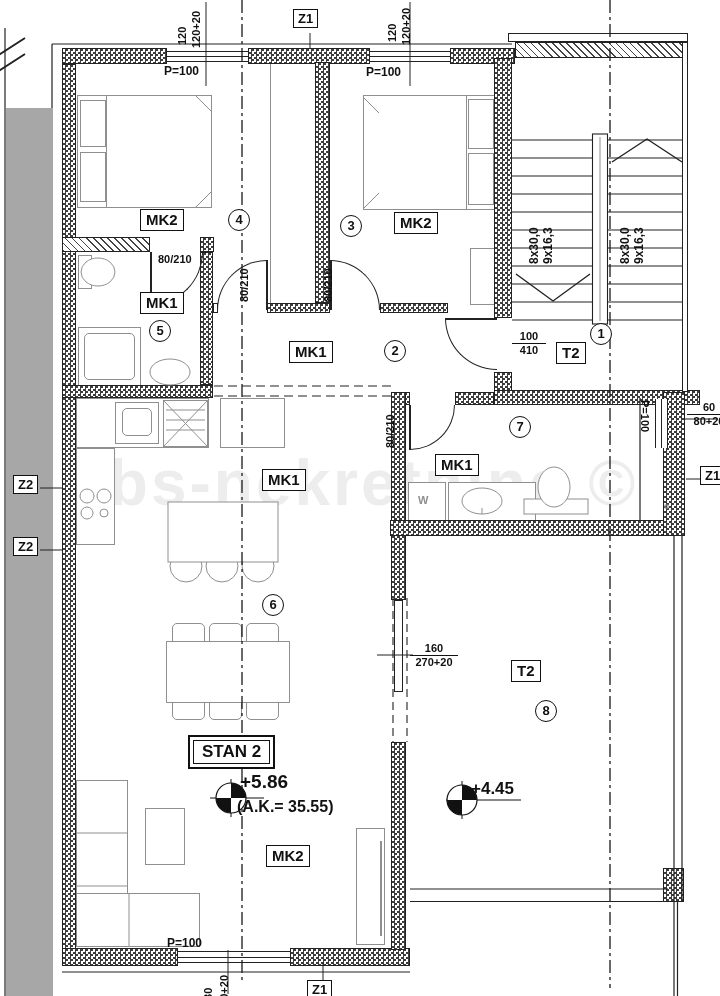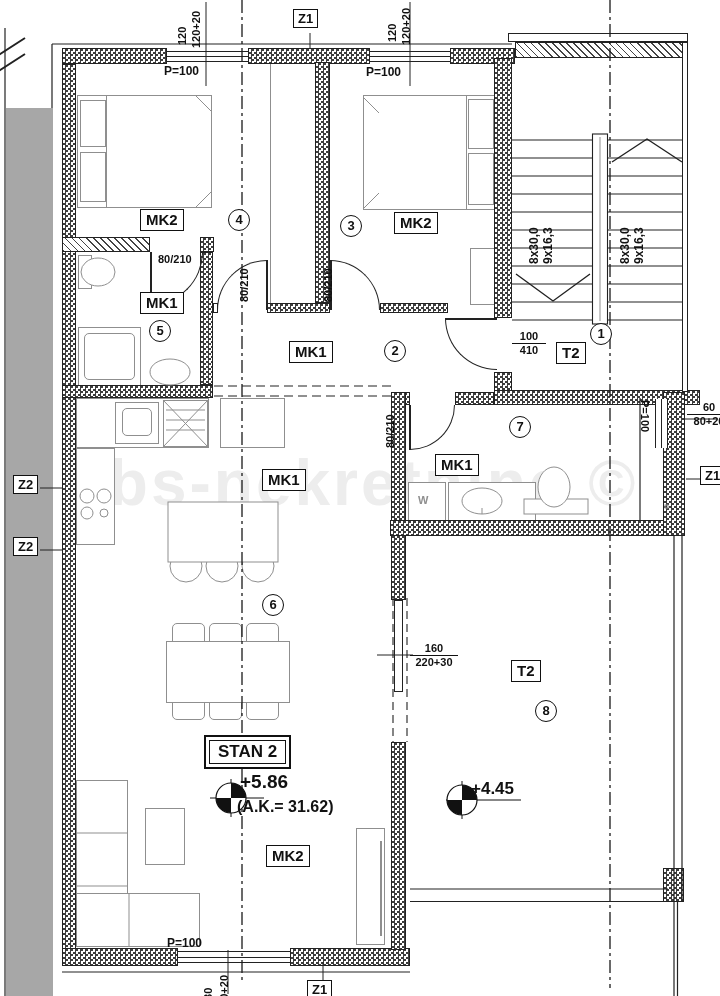--- a/index.html
+++ b/index.html
@@ -247,21 +247,21 @@
   <div class="txt" style="left:164px;top:64px;font-size:12px">P=100</div>
   <div class="txt" style="left:366px;top:65px;font-size:12px">P=100</div>
   <div class="txt" style="left:167px;top:936px;font-size:12px">P=100</div>
 
   <div class="frac" style="left:512px;top:330px;width:34px">
     <span>100</span>
     <span>410</span>
   </div>
   <div class="frac" style="left:410px;top:642px;width:48px">
     <span>160</span>
-    <span>220+30</span>
+    <span>270+20</span>
   </div>
   <div class="frac" style="left:687px;top:401px;width:44px">
     <span>60</span>
     <span>80+20</span>
   </div>
 
   <div class="txt" style="left:158px;top:253px;font-size:11px;background:#fff">80/210</div>
   <div class="vt" style="left:250px;top:290px">80/210</div>
   <div class="vt" style="left:334px;top:290px">80/210</div>
   <div class="vt" style="left:396px;top:436px">80/210</div>
@@ -272,21 +272,21 @@
   <div class="vt" style="left:412px;top:33px">120+20</div>
   <div class="vt" style="left:214px;top:994px">180</div>
   <div class="vt" style="left:230px;top:1000px">120+20</div>
   <div class="vt2" style="left:651px;top:400px">P=100</div>
 
   <div class="vt big" style="left:541px;top:251px">8x30,0</div>
   <div class="vt big" style="left:555px;top:251px">9x16,3</div>
   <div class="vt big" style="left:632px;top:251px">8x30,0</div>
   <div class="vt big" style="left:646px;top:251px">9x16,3</div>
 
-  <div class="stan-outer" style="left:204px;top:735px">
+  <div class="stan-outer" style="left:188px;top:735px">
     <div class="stan-inner">STAN 2</div>
   </div>
   <div class="txt" style="left:240px;top:771px;font-size:19px">+5.86</div>
-  <div class="txt" style="left:237px;top:798px;font-size:16px">(A.K.= 31.62)</div>
+  <div class="txt" style="left:237px;top:798px;font-size:16px">(A.K.= 35.55)</div>
   <div class="txt" style="left:471px;top:779px;font-size:17px">+4.45</div>
 
   <div class="txt" style="left:418px;top:494px;font-size:11px;color:#8f8f8f">W</div>
 </div>
 
 </body></html>

